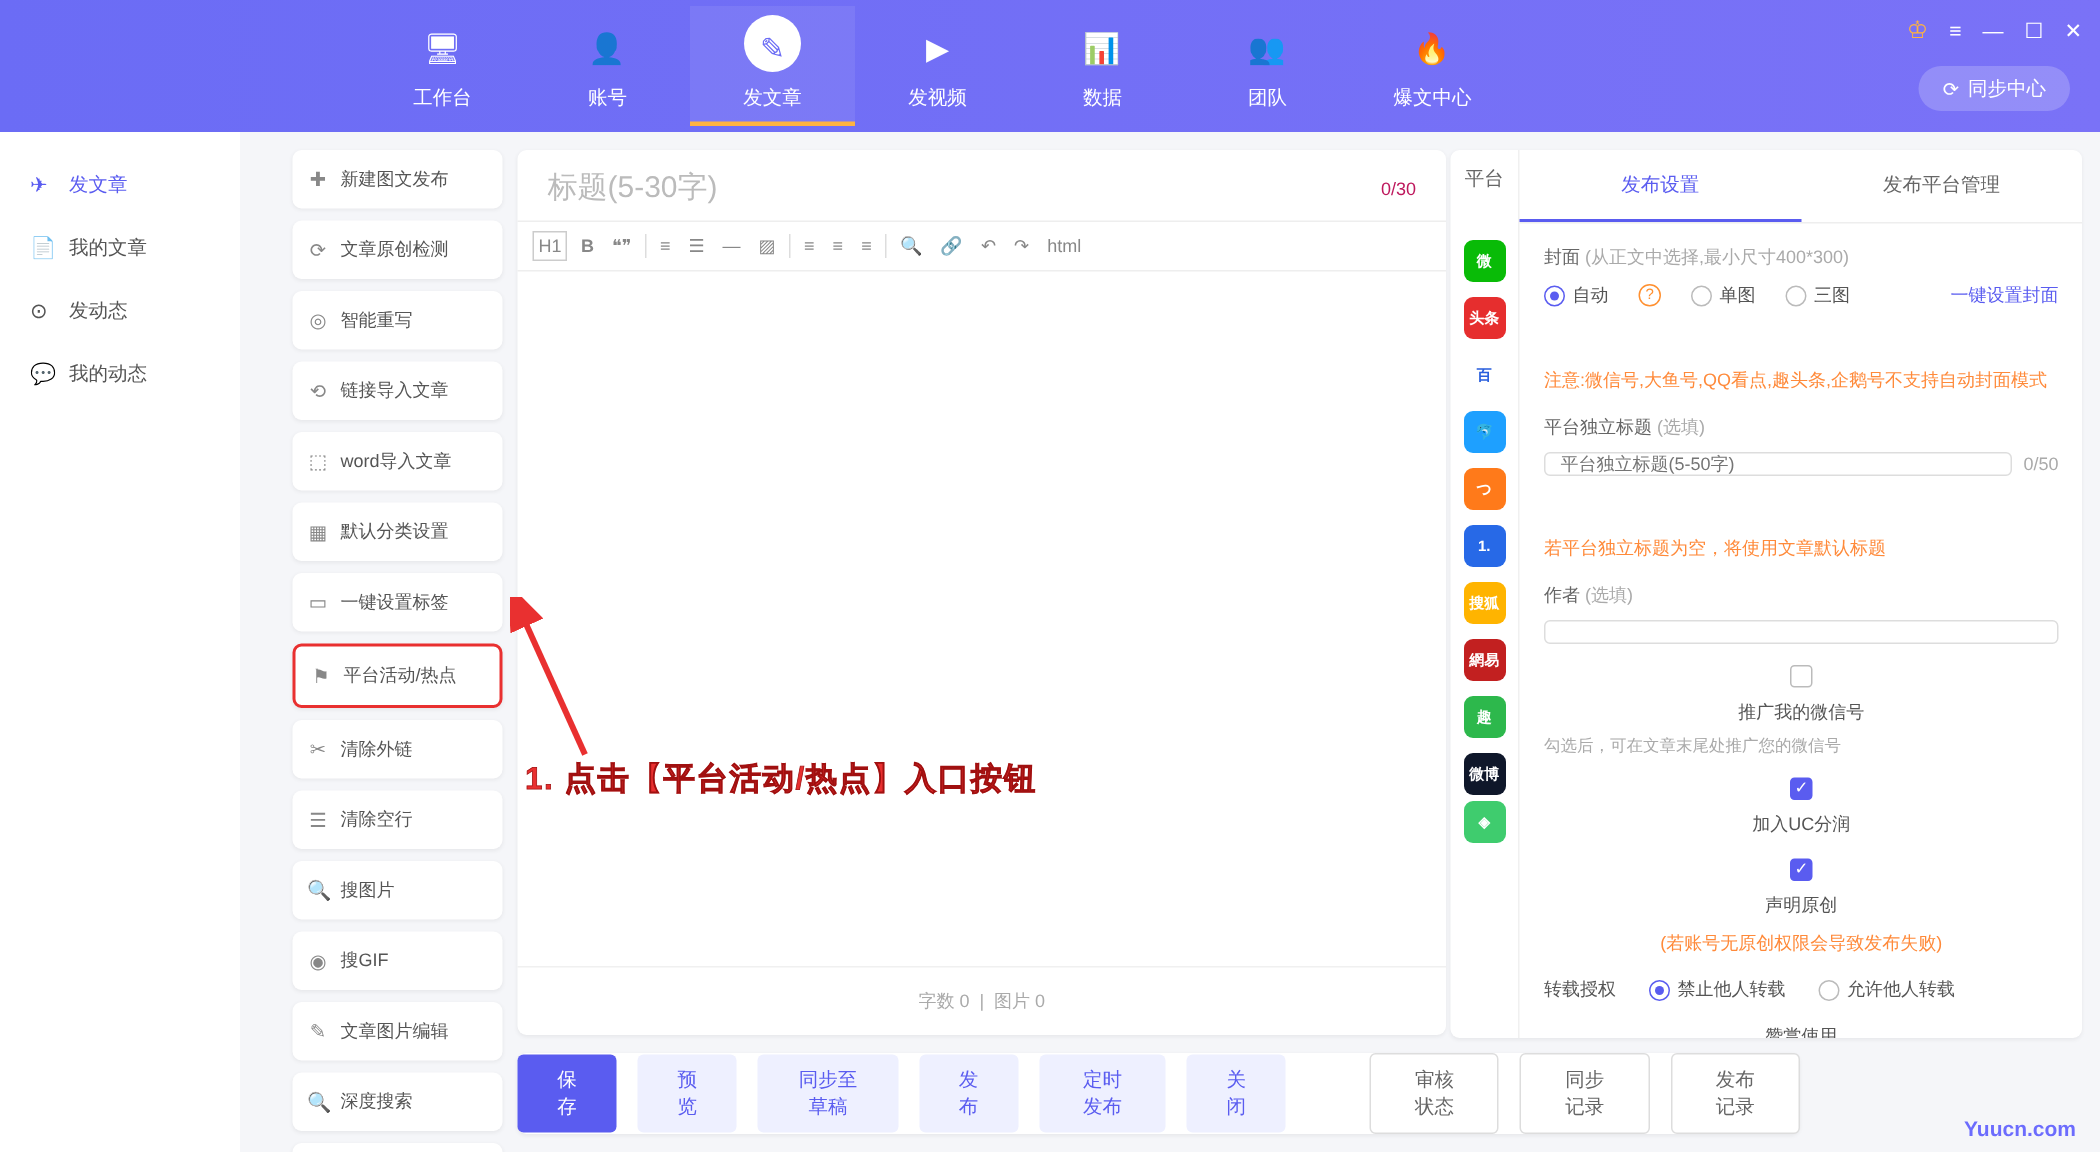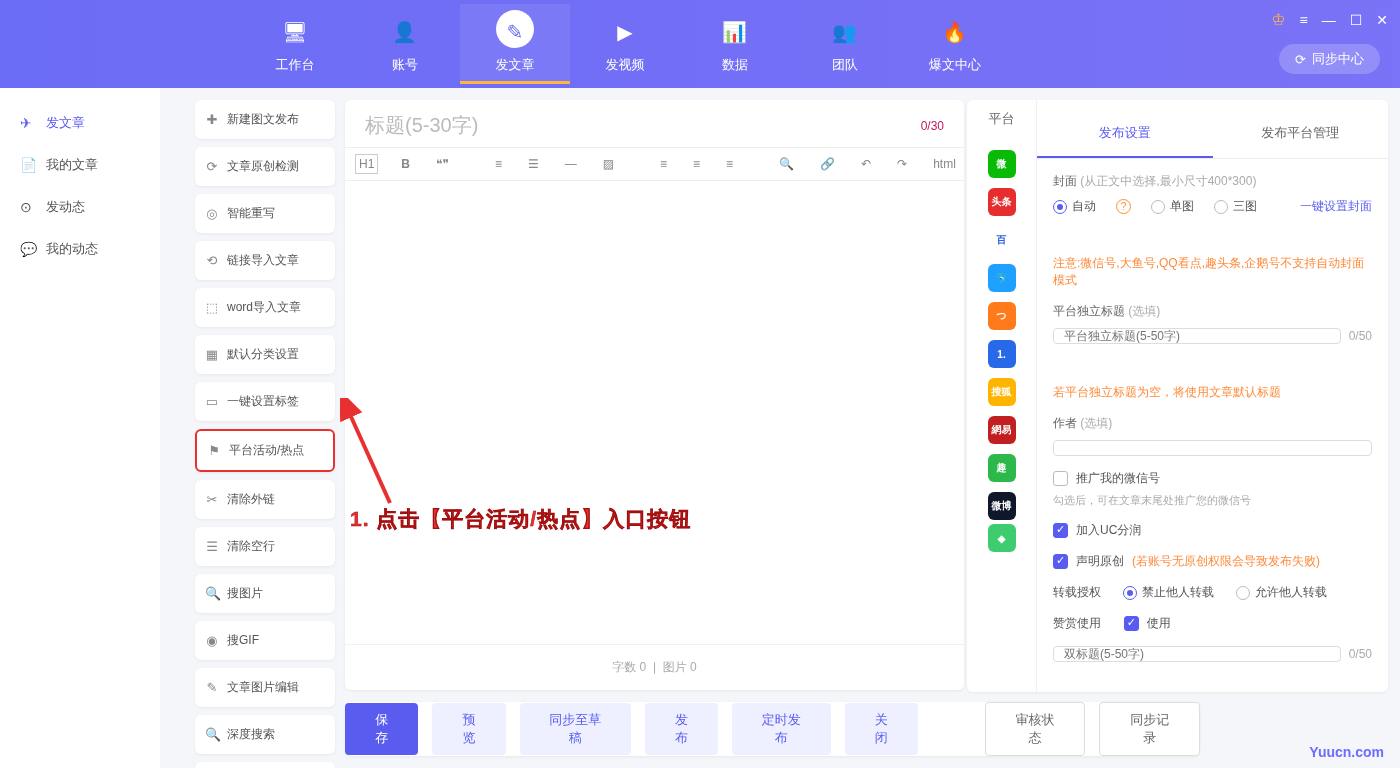--- a/index.html
+++ b/index.html
@@ -32,29 +32,29 @@
 .tool-btn { background: #fff; border: none; border-radius: 6px; padding: 11px 10px; font-size: 12px; color: #555; display: flex; align-items: center; gap: 8px; cursor: pointer; box-shadow: 0 1px 3px rgba(0,0,0,0.06); }
 .tool-btn.highlighted { border: 2px solid #e93030; }
 .tool-icon { width: 14px; font-size: 13px; color: #888; }
 
 
 .editor { position: absolute; left: 345px; top: 100px; width: 619px; background: #fff; border-radius: 6px; height: 590px; display: flex; flex-direction: column; box-shadow: 0 1px 3px rgba(0,0,0,0.06); }
 .title-row { display: flex; align-items: center; padding: 14px 20px 10px; }
 .title-input { flex: 1; border: none; font-size: 20px; color: #333; outline: none; }
 .title-input::placeholder { color: #bbb; }
 .title-count { font-size: 12px; color: #be185d; }
-.toolbar { border-top: 1px solid #eee; border-bottom: 1px solid #eee; padding: 6px 10px; display: flex; gap: 20px; color: #888; font-size: 13px; align-items: center; }
+.toolbar { border-top: 1px solid #eee; border-bottom: 1px solid #eee; padding: 6px 10px; display: flex; gap: 6px; color: #888; font-size: 13px; align-items: center; }
 .tb-btn { background: none; border: none; color: #888; cursor: pointer; font-size: 12px; padding: 2px 3px; }
 .tb-sep { width: 1px; height: 16px; background: #ddd; }
 .editor-body { flex: 1; padding: 40px 20px; position: relative; }
 .editor-footer { text-align: center; padding: 14px; font-size: 12px; color: #aaa; border-top: 1px solid #f0f0f0; }
 
 
 .right-col { position: absolute; left: 967px; top: 100px; right: 12px; bottom: 76px; background: #fff; border-radius: 6px; display: flex; box-shadow: 0 1px 3px rgba(0,0,0,0.06); overflow: hidden; }
-.platform-col { width: 70px; border-right: 1px solid #f0f0f0; display: flex; flex-direction: column; align-items: center; padding-top: 10px; gap: 16px; }
+.platform-col { width: 46px; border-right: 1px solid #f0f0f0; display: flex; flex-direction: column; align-items: center; padding-top: 10px; gap: 26px; }
 .platform-label { font-size: 13px; color: #666; padding-bottom: 6px; }
 .plat-icon { width: 28px; height: 28px; border-radius: 6px; display: flex; align-items: center; justify-content: center; font-size: 14px; color: #fff; font-weight: bold; cursor: pointer; }
 .settings-col { flex: 1; display: flex; flex-direction: column; justify-content: center; }
 .tabs { display: flex; border-bottom: 1px solid #eee; }
 .tab { flex: 1; text-align: center; padding: 14px 0; font-size: 13px; color: #666; cursor: pointer; }
 .tab.active { color: #5a5cf0; border-bottom: 2px solid #5a5cf0; }
 .settings-body { padding: 14px 16px; font-size: 12px; color: #555; overflow-y: auto; }
 .field-label { color: #666; margin-bottom: 8px; }
 .field-label .hint { color: #aaa; }
 .radio-row { display: flex; gap: 20px; align-items: center; margin-bottom: 10px; }
@@ -62,21 +62,21 @@
 .radio-dot { width: 14px; height: 14px; border: 1px solid #bbb; border-radius: 50%; display: inline-block; }
 .radio-dot.checked { border-color: #5a5cf0; position: relative; }
 .radio-dot.checked::after { content: ""; position: absolute; inset: 3px; background: #5a5cf0; border-radius: 50%; }
 .help-q { color: #ff9030; border: 1px solid #ff9030; width: 15px; height: 15px; border-radius: 50%; display: inline-flex; align-items: center; justify-content: center; font-size: 10px; }
 .link-a { color: #5a5cf0; cursor: pointer; margin-left: auto; }
 .warn { color: #ff8a3a; font-size: 12px; margin-bottom: 14px; margin-top: 40px; }
 .txt-input { width: 100%; border: 1px solid #ddd; border-radius: 4px; padding: 0 10px; font-size: 12px; outline: none; }
 .input-row { display: flex; gap: 8px; align-items: center; margin-bottom: 6px; }
 .count-hint { font-size: 12px; color: #aaa; white-space: nowrap; }
 .sect { margin-top: 14px; }
-.cb-row { display: flex; align-items: center; gap: 8px; margin-bottom: 6px; }
+.cb-row { display: flex; align-items: center; gap: 8px; margin-bottom: 6px; flex-direction: column; }
 .cb { width: 15px; height: 15px; border: 1px solid #bbb; border-radius: 3px; display: inline-block; cursor: pointer; }
 .cb.checked { background: #5a5cf0; border-color: #5a5cf0; position: relative; }
 .cb.checked::after { content: "✓"; color: #fff; font-size: 11px; position: absolute; left: 2px; top: -1px; }
 .small-hint { color: #aaa; font-size: 11px; }
 
 
 .footer { position: absolute; left: 345px; bottom: 12px; right: 200px; background: #fff; border-radius: 6px; height: 54px; display: flex; align-items: center; justify-content: center; gap: 14px; box-shadow: 0 1px 3px rgba(0,0,0,0.06); }
 .f-btn { border: none; padding: 8px 24px; border-radius: 4px; font-size: 13px; cursor: pointer; }
 .f-primary { background: #5a5cf0; color: #fff; }
 .f-light { background: #eef0ff; color: #5a5cf0; }
@@ -348,20 +348,21 @@
 <div class="footer">
   <button class="f-btn f-primary">保存</button>
   <button class="f-btn f-light">预览</button>
   <button class="f-btn f-light">同步至草稿</button>
   <button class="f-btn f-light">发布</button>
   <button class="f-btn f-light">定时发布</button>
   <button class="f-btn f-light">关闭</button>
   <div style="width:40px"></div>
   <button class="f-btn f-plain">审核状态</button>
   <button class="f-btn f-plain">同步记录</button>
+  <button class="f-btn f-plain">发布记录</button>
 </div>
 
 <svg class="arrow-svg">
   <defs>
       <marker id="ah" markerWidth="10" markerHeight="10" refX="2" refY="3" orient="auto">
         <path d="M0,0 L0,6 L8,3 z" fill="#e93030"></path>
       </marker>
     </defs>
   <line x1="50" y1="105" x2="8" y2="12" stroke="#e93030" stroke-width="4" marker-end="url(#ah)"></line>
 </svg>

